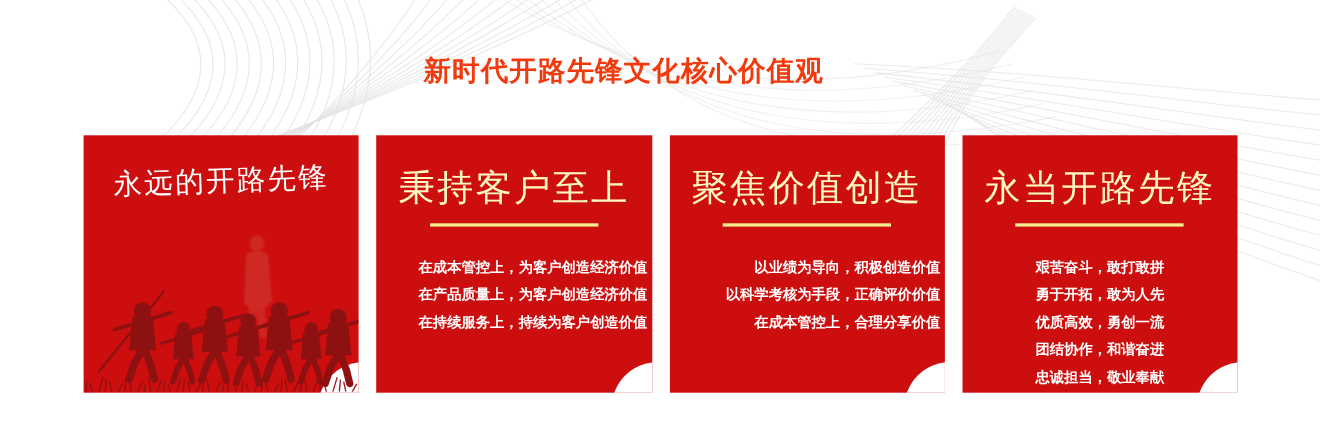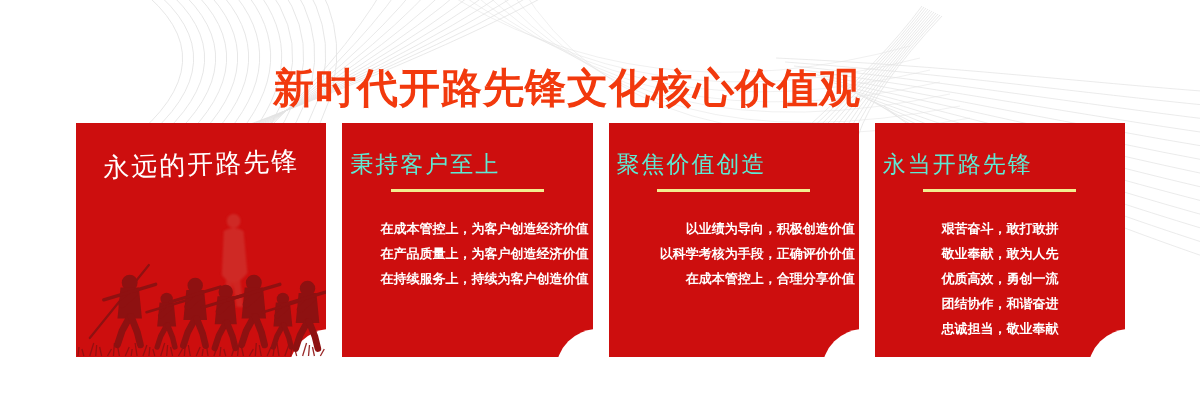--- a/index.html
+++ b/index.html
@@ -2,38 +2,38 @@
 <html style="--title-orange: #f2390d; --card-red: #cd0e0e; --underline-yellow: #f2ee8e; --silhouette-red: #8e1111; --ghost-red: #d2453c; --swirl-gray: #e3e3e3;"><head>
 <meta charset="utf-8">
 <style>
   html,body{margin:0;padding:0;background:#fff;}
   .stage{
     position:relative;width:1200px;height:400px;overflow:hidden;background:#fff;
     font-family:"Liberation Sans","DejaVu Sans",sans-serif;
   }
   #bg-svg{position:absolute;left:0;top:0;width:1200px;height:400px;}
   .page-title{
-    position:absolute;left:0;top:61px;width:1134px;text-align:center;
-    font-size:41px;font-weight:bold;letter-spacing:1px;
+    position:absolute;left:0;top:48px;width:1134px;text-align:center;
+    font-size:25px;font-weight:bold;letter-spacing:1px;
     color:var(--title-orange,#f2390d);margin:0;
   }
   .cards{
     position:absolute;left:76px;top:123px;width:1049px;height:234px;
     display:flex;gap:16px;
   }
   .card{
     position:relative;flex:1;background:var(--card-red,#cd0e0e);overflow:hidden;
   }
   .card::after{ 
     content:"";position:absolute;width:84px;height:84px;border-radius:50%;
     background:#fff;right:-47px;bottom:-56px;
   }
   .card-title{
-    margin:26px 8px 0;text-align:left;color:#5eead4;
-    font-size:23px;font-weight:normal;letter-spacing:2px;
+    margin:26px 8px 0;text-align:center;color:#fef9c3;
+    font-size:33px;font-weight:normal;letter-spacing:2px;
     font-family:"Liberation Serif","DejaVu Serif",serif;
   }
   .underline{
     width:153px;height:3px;background:var(--underline-yellow,#f2ee8e);
     margin:9px auto 0;
   }
   .card-body{
     margin-top:24px;padding-left:17px;padding-right:4px;
     color:#fff;font-size:13px;font-weight:bold;line-height:25px;text-align:right;
   }
@@ -218,21 +218,21 @@
         <div class="body-line">以科学考核为手段，正确评价价值</div>
         <div class="body-line">在成本管控上，合理分享价值</div>
       </div>
     </div>
 
     <div class="card card-4">
       <h3 class="card-title">永当开路先锋</h3>
       <div class="underline"></div>
       <div class="card-body">
         <div class="body-line">艰苦奋斗，敢打敢拼</div>
-        <div class="body-line">敬业奉献，敢为人先</div>
+        <div class="body-line">勇于开拓，敢为人先</div>
         <div class="body-line">优质高效，勇创一流</div>
         <div class="body-line">团结协作，和谐奋进</div>
         <div class="body-line">忠诚担当，敬业奉献</div>
       </div>
     </div>
 
   </div>
 </div>
 
 </body></html>

